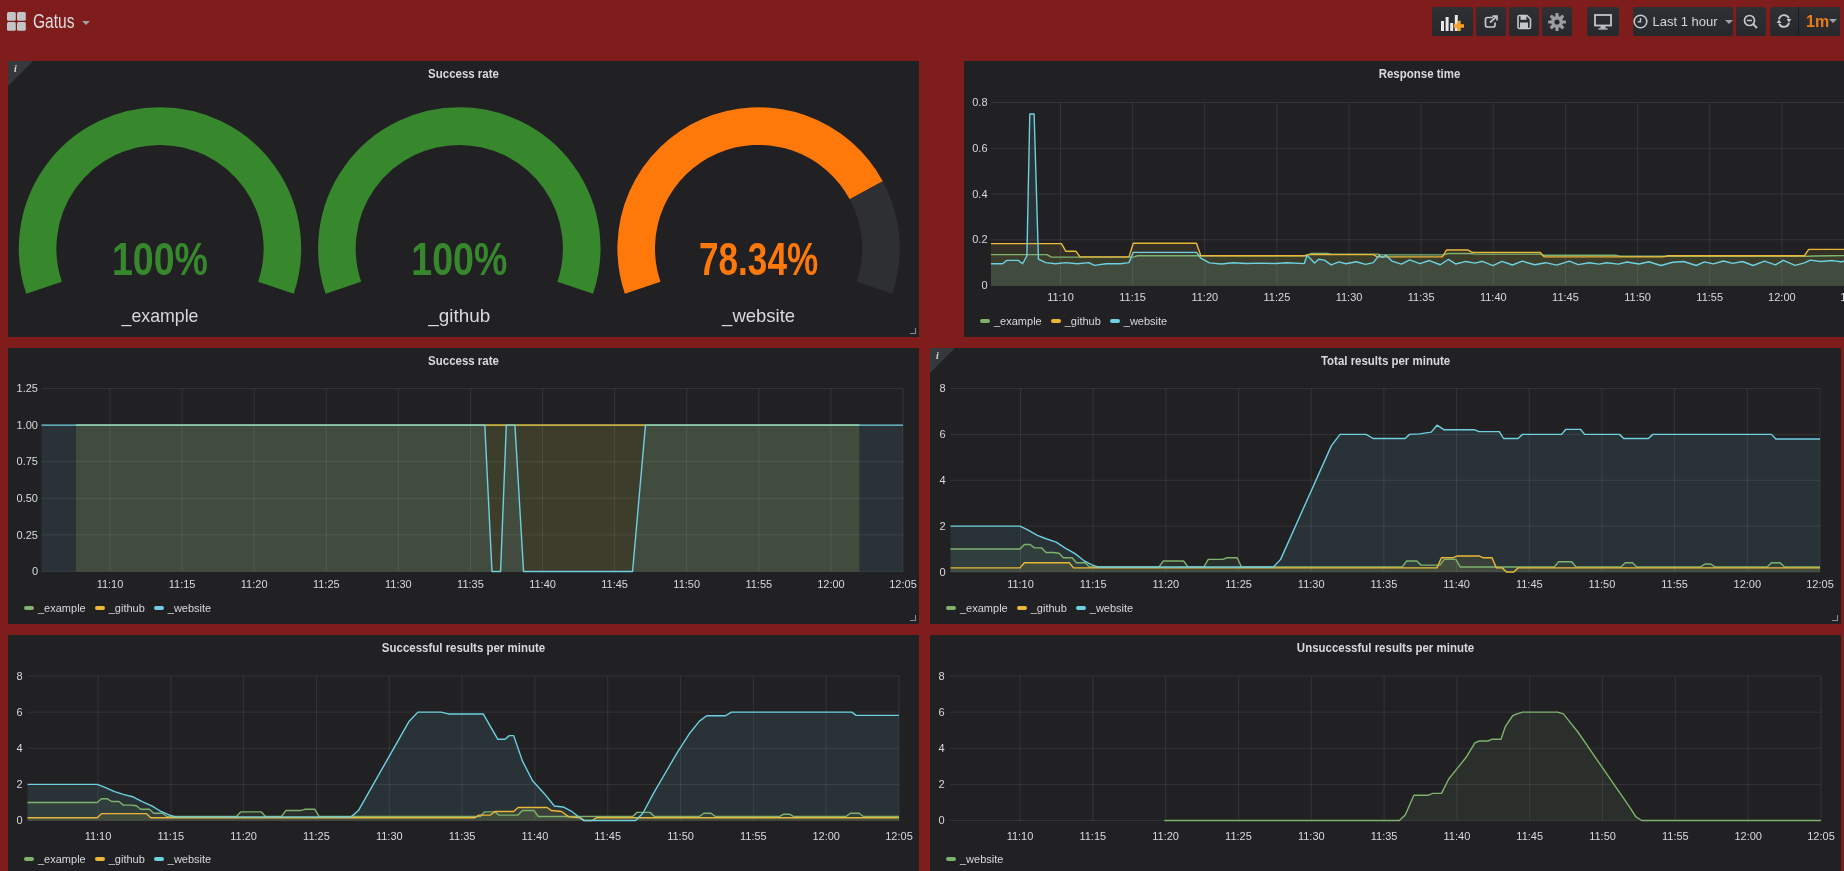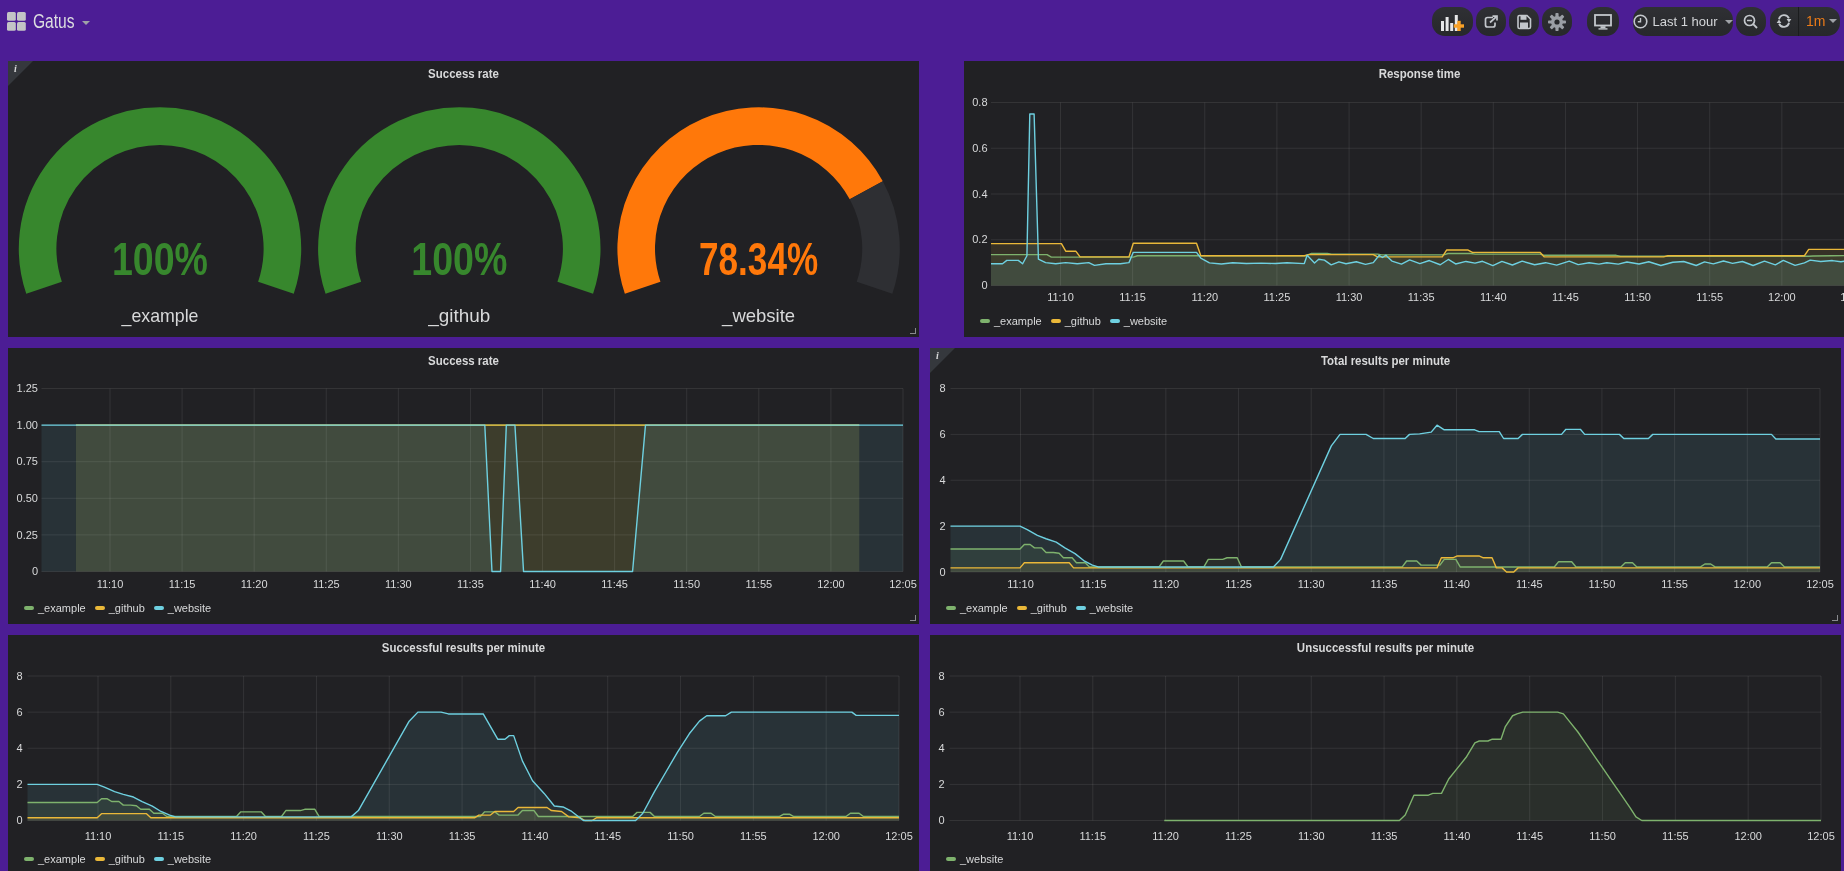--- a/index.html
+++ b/index.html
@@ -1,24 +1,24 @@
 <!DOCTYPE html>
 <html><head><meta charset="utf-8"><title>Gatus</title><style>
 *{box-sizing:border-box}
 body{margin:0;background:#161719;font-family:"Liberation Sans",sans-serif;}
-#app{position:relative;width:1844px;height:871px;overflow:hidden;background:#4c1d95}
+#app{position:relative;width:1844px;height:871px;overflow:hidden;background:#7f1d1d}
 .panel{position:absolute;background:#212124}
 .ptitle{position:absolute;top:5px;left:0;right:0;text-align:center;font-size:13.5px;font-weight:700;color:#d8d9da;transform:scaleX(0.85);transform-origin:center}
 .legend{position:absolute;display:flex;align-items:center;font-size:11px;color:#d8d9da;height:14px}
 .litem{display:flex;align-items:center;margin-right:9px;white-space:nowrap}
 .lico{display:inline-block;width:10px;height:4px;border-radius:2px;margin-right:4px}
 .corner{position:absolute;top:0;left:0;width:0;height:0;border-top:25px solid #35383d;border-right:25px solid transparent}
 .iinfo{position:absolute;top:2px;left:6px;font-size:10px;font-weight:700;color:#d8d9da;font-family:"Liberation Serif",serif;font-style:italic}
 .rsz{position:absolute;right:3px;bottom:3px;width:6px;height:6px;border-right:1.5px solid #888a8e;border-bottom:1.5px solid #888a8e}
-.tbtn{position:absolute;top:7px;height:29px;background:linear-gradient(180deg,#2f3034,#27282b);border-radius:13px;display:flex;align-items:center;justify-content:center}
+.tbtn{position:absolute;top:7px;height:29px;background:linear-gradient(180deg,#2f3034,#27282b);border-radius:2px;display:flex;align-items:center;justify-content:center}
 .caret{display:inline-block;width:0;height:0;border-left:4px solid transparent;border-right:4px solid transparent;border-top:4px solid #9fa2a7;margin-left:7px}
 </style></head><body>
 <div id="app">
     <svg width="19" height="19" viewBox="0 0 19 19" style="position:absolute;left:7px;top:12px">
       <rect x="0" y="0" width="8.8" height="8.8" rx="1.5" fill="#c3c4c6"></rect>
       <rect x="10" y="0" width="8.8" height="8.8" rx="1.5" fill="#c3c4c6"></rect>
       <rect x="0" y="10" width="8.8" height="8.8" rx="1.5" fill="#c3c4c6"></rect>
       <rect x="10" y="10" width="8.8" height="8.8" rx="1.5" fill="#c3c4c6"></rect>
     </svg>
     <div style="position:absolute;left:33px;top:9px;font-size:20.5px;color:#dcdde0;transform:scaleX(0.76);transform-origin:left center">Gatus</div>
@@ -82,21 +82,21 @@
       </svg>
     </div>
     <div class="tbtn" style="left:1770px;width:70px"></div>
     <div style="position:absolute;left:1798px;top:7px;width:1px;height:29px;background:#1b1c1e"></div>
     <svg width="16" height="16" viewBox="0 0 16 16" style="position:absolute;left:1776px;top:13px">
       <path d="M 3 6.2 A 5.2 5.2 0 0 1 12.9 5.4" fill="none" stroke="#c3c7cc" stroke-width="1.9"></path>
       <path d="M 10.6 5.9 L 15.4 5.9 L 13.0 9.4 Z" fill="#c3c7cc" stroke="none"></path>
       <path d="M 13 9.8 A 5.2 5.2 0 0 1 3.1 10.6" fill="none" stroke="#c3c7cc" stroke-width="1.9"></path>
       <path d="M 0.6 10.1 L 5.4 10.1 L 3.0 6.6 Z" fill="#c3c7cc" stroke="none"></path>
     </svg>
-    <div style="position:absolute;left:1806px;top:13px;font-size:14px;font-weight:400;color:#eb7b18">1m</div>
+    <div style="position:absolute;left:1806px;top:13px;font-size:16px;font-weight:700;color:#eb7b18">1m</div>
     <div class="caret" style="position:absolute;left:1829px;top:19px;margin-left:0"></div>
     <div class="panel" style="left:8.0px;top:60.5px;width:911px;height:276px">
       <div class="corner"></div>
       <div class="iinfo">i</div>
       <div class="ptitle">Success rate</div>
       <svg width="911" height="276" viewBox="0 0 911 276" style="position:absolute;top:0;left:0">
         <path d="M 36.06 226.74 A 122.40 122.40 0 1 1 267.94 226.74" stroke="#37872D" stroke-width="37.6" fill="none"></path>
         <text x="152.0" y="214" text-anchor="middle" font-size="47" font-weight="bold" fill="#37872D" textLength="96" lengthAdjust="spacingAndGlyphs">100%</text>
         <text x="152.0" y="261" text-anchor="middle" font-size="19" fill="#d8d9da" textLength="77" lengthAdjust="spacingAndGlyphs">_example</text>
         <path d="M 335.36 226.74 A 122.40 122.40 0 1 1 567.24 226.74" stroke="#37872D" stroke-width="37.6" fill="none"></path>

